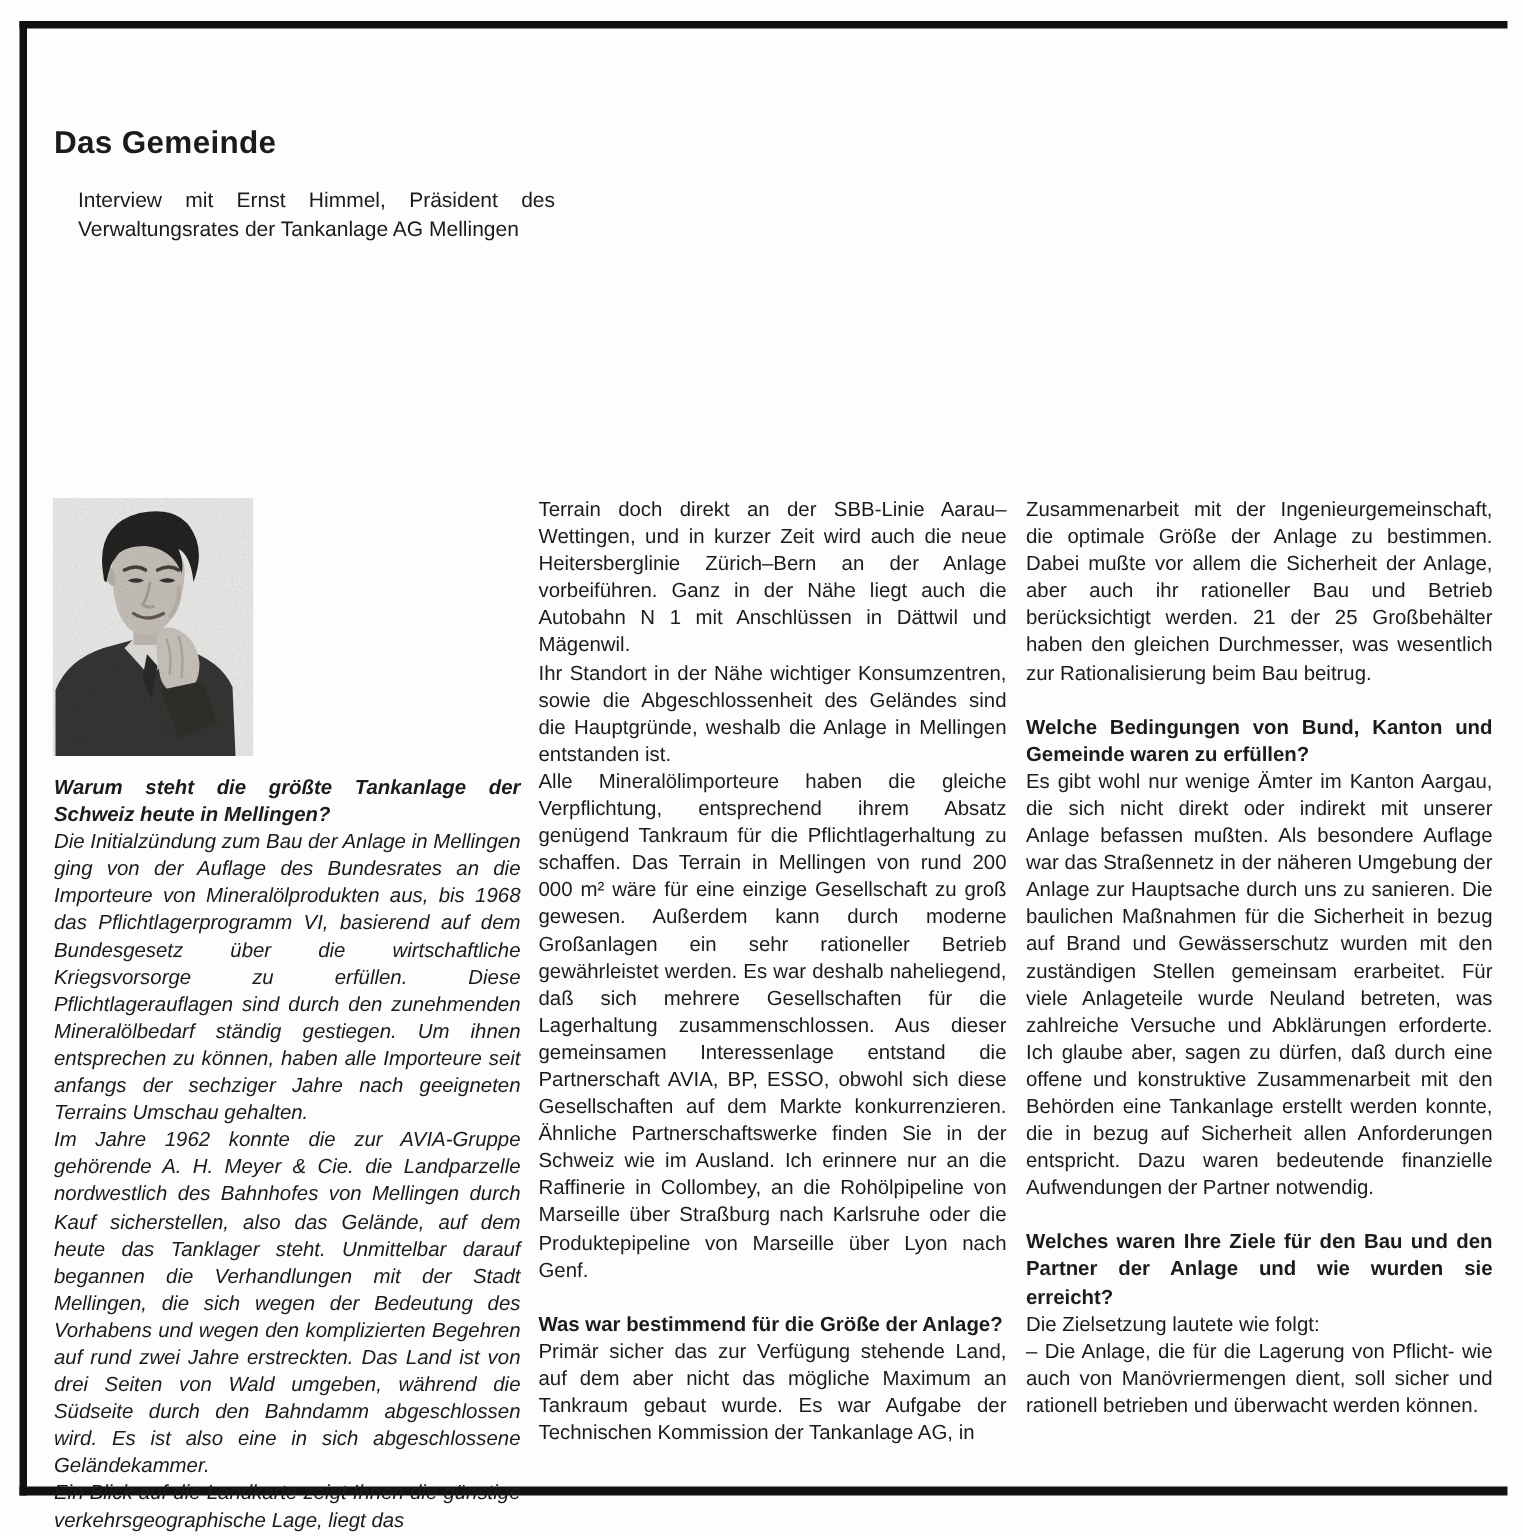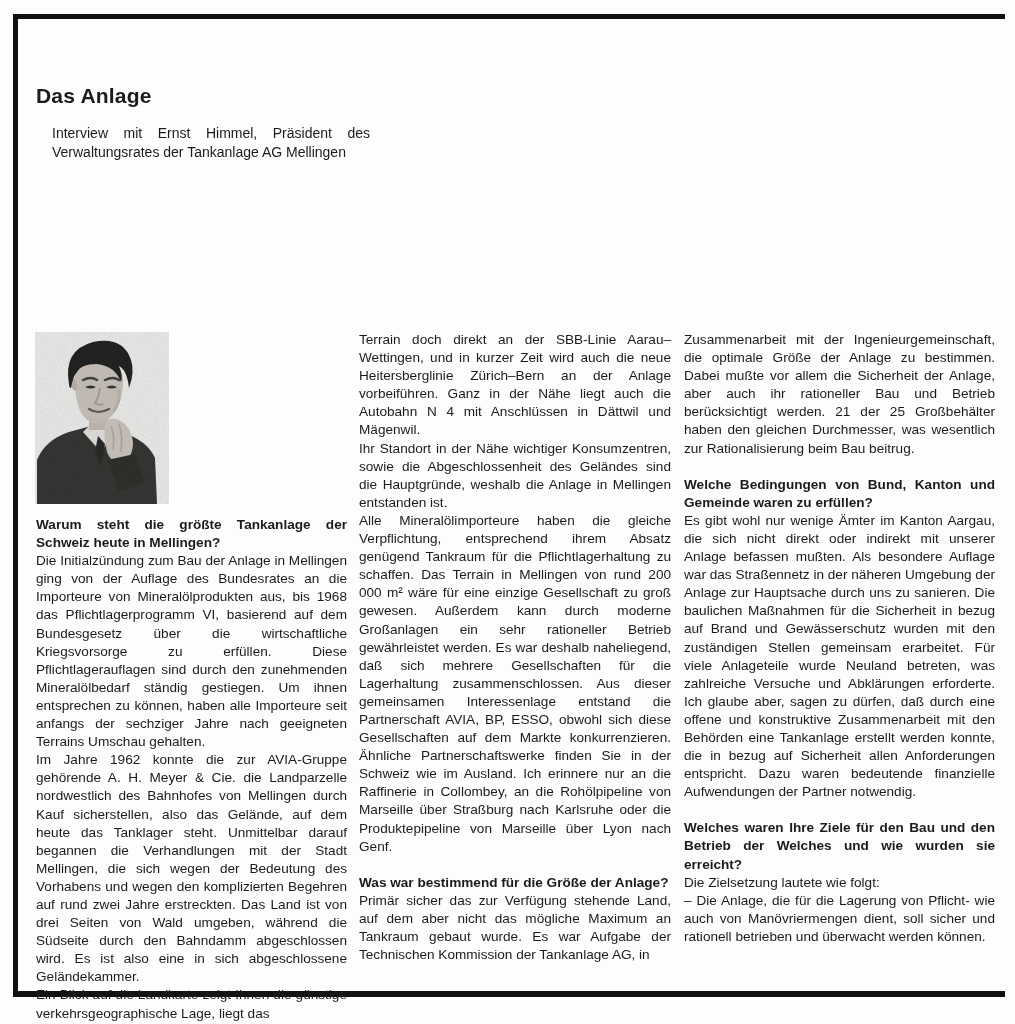--- a/index.html
+++ b/index.html
@@ -56,40 +56,40 @@
     height: 172px;
   }
   .col {
     position: absolute;
     font-size: 13.6px;
     line-height: 18.1px;
     text-align: justify;
     hyphens: auto;
     -webkit-hyphens: auto;
   }
-  .col-1 { left: 36px;  top: 516px; width: 311px; }
+  .col-1 { left: 36px;  top: 516px; width: 311px; font-style: italic; }
   .col-2 { left: 359px; top: 331px; width: 312px; }
   .col-3 { left: 684px; top: 331px; width: 311px; }
   .q-heading {
     font-weight: bold;
     margin: 18px 0 0 0;
     text-align: justify;
   }
   .q-heading.first { margin-top: 0; }
   .para { margin: 0; }
 </style>
 </head>
 <body>
 
 <div class="page">
 
   <div class="frame"></div>
 
   <div class="title-block">
-    <h1 class="doc-title">Das Anlage</h1>
+    <h1 class="doc-title">Das Gemeinde</h1>
     <p class="doc-subtitle">Interview mit Ernst Himmel, Präsident des Verwaltungsrates der Tankanlage AG Mellingen</p>
   </div>
 
   <div class="photo">
     <svg width="134" height="172" viewBox="0 0 134 172" xmlns="http://www.w3.org/2000/svg">
       <defs>
         <filter id="grain">
           <feTurbulence type="fractalNoise" baseFrequency="0.9" numOctaves="2" result="n"></feTurbulence>
           <feColorMatrix in="n" type="matrix" values="0 0 0 0 0  0 0 0 0 0  0 0 0 0 0  0.6 0.6 0.6 0 0"></feColorMatrix>
           <feComposite operator="in" in2="SourceGraphic"></feComposite>
@@ -132,29 +132,29 @@
   </div>
 
   <div class="col col-1">
     <p class="q-heading first">Warum steht die größte Tankanlage der Schweiz heute in Mellingen?</p>
     <p class="para">Die Initialzündung zum Bau der Anlage in Mellingen ging von der Auflage des Bundesrates an die Importeure von Mineralölprodukten aus, bis 1968 das Pflichtlagerprogramm VI, basierend auf dem Bundesgesetz über die wirtschaftliche Kriegsvorsorge zu erfüllen. Diese Pflichtlagerauflagen sind durch den zunehmenden Mineralölbedarf ständig gestiegen. Um ihnen entsprechen zu können, haben alle Importeure seit anfangs der sechziger Jahre nach geeigneten Terrains Umschau gehalten.</p>
     <p class="para">Im Jahre 1962 konnte die zur AVIA-Gruppe gehörende A. H. Meyer &amp; Cie. die Landparzelle nordwestlich des Bahnhofes von Mellingen durch Kauf sicherstellen, also das Gelände, auf dem heute das Tanklager steht. Unmittelbar darauf begannen die Verhandlungen mit der Stadt Mellingen, die sich wegen der Bedeutung des Vorhabens und wegen den komplizierten Begehren auf rund zwei Jahre erstreckten. Das Land ist von drei Seiten von Wald umgeben, während die Südseite durch den Bahndamm abgeschlossen wird. Es ist also eine in sich abgeschlossene Geländekammer.</p>
     <p class="para">Ein Blick auf die Landkarte zeigt Ihnen die günstige verkehrsgeographische Lage, liegt das</p>
   </div>
 
   <div class="col col-2">
-    <p class="para">Terrain doch direkt an der SBB-Linie Aarau–Wettingen, und in kurzer Zeit wird auch die neue Heitersberglinie Zürich–Bern an der Anlage vorbeiführen. Ganz in der Nähe liegt auch die Autobahn N 4 mit Anschlüssen in Dättwil und Mägenwil.</p>
+    <p class="para">Terrain doch direkt an der SBB-Linie Aarau–Wettingen, und in kurzer Zeit wird auch die neue Heitersberglinie Zürich–Bern an der Anlage vorbeiführen. Ganz in der Nähe liegt auch die Autobahn N 1 mit Anschlüssen in Dättwil und Mägenwil.</p>
     <p class="para">Ihr Standort in der Nähe wichtiger Konsumzentren, sowie die Abgeschlossenheit des Geländes sind die Hauptgründe, weshalb die Anlage in Mellingen entstanden ist.</p>
     <p class="para">Alle Mineralölimporteure haben die gleiche Verpflichtung, entsprechend ihrem Absatz genügend Tankraum für die Pflichtlagerhaltung zu schaffen. Das Terrain in Mellingen von rund 200 000 m² wäre für eine einzige Gesellschaft zu groß gewesen. Außerdem kann durch moderne Großanlagen ein sehr rationeller Betrieb gewährleistet werden. Es war deshalb naheliegend, daß sich mehrere Gesellschaften für die Lagerhaltung zusammenschlossen. Aus dieser gemeinsamen Interessenlage entstand die Partnerschaft AVIA, BP, ESSO, obwohl sich diese Gesellschaften auf dem Markte konkurrenzieren. Ähnliche Partnerschaftswerke finden Sie in der Schweiz wie im Ausland. Ich erinnere nur an die Raffinerie in Collombey, an die Rohölpipeline von Marseille über Straßburg nach Karlsruhe oder die Produktepipeline von Marseille über Lyon nach Genf.</p>
     <p class="q-heading">Was war bestimmend für die Größe der Anlage?</p>
     <p class="para">Primär sicher das zur Verfügung stehende Land, auf dem aber nicht das mögliche Maximum an Tankraum gebaut wurde. Es war Aufgabe der Technischen Kommission der Tankanlage AG, in</p>
   </div>
 
   <div class="col col-3">
     <p class="para">Zusammenarbeit mit der Ingenieurgemeinschaft, die optimale Größe der Anlage zu bestimmen. Dabei mußte vor allem die Sicherheit der Anlage, aber auch ihr rationeller Bau und Betrieb berücksichtigt werden. 21 der 25 Großbehälter haben den gleichen Durchmesser, was wesentlich zur Rationalisierung beim Bau beitrug.</p>
     <p class="q-heading">Welche Bedingungen von Bund, Kanton und Gemeinde waren zu erfüllen?</p>
     <p class="para">Es gibt wohl nur wenige Ämter im Kanton Aargau, die sich nicht direkt oder indirekt mit unserer Anlage befassen mußten. Als besondere Auflage war das Straßennetz in der näheren Umgebung der Anlage zur Hauptsache durch uns zu sanieren. Die baulichen Maßnahmen für die Sicherheit in bezug auf Brand und Gewässerschutz wurden mit den zuständigen Stellen gemeinsam erarbeitet. Für viele Anlageteile wurde Neuland betreten, was zahlreiche Versuche und Abklärungen erforderte. Ich glaube aber, sagen zu dürfen, daß durch eine offene und konstruktive Zusammenarbeit mit den Behörden eine Tankanlage erstellt werden konnte, die in bezug auf Sicherheit allen Anforderungen entspricht. Dazu waren bedeutende finanzielle Aufwendungen der Partner notwendig.</p>
-    <p class="q-heading">Welches waren Ihre Ziele für den Bau und den Betrieb der Welches und wie wurden sie erreicht?</p>
+    <p class="q-heading">Welches waren Ihre Ziele für den Bau und den Partner der Anlage und wie wurden sie erreicht?</p>
     <p class="para">Die Zielsetzung lautete wie folgt:</p>
     <p class="para">– Die Anlage, die für die Lagerung von Pflicht- wie auch von Manövriermengen dient, soll sicher und rationell betrieben und überwacht werden können.</p>
   </div>
 
 </div>
 
 </body></html>

